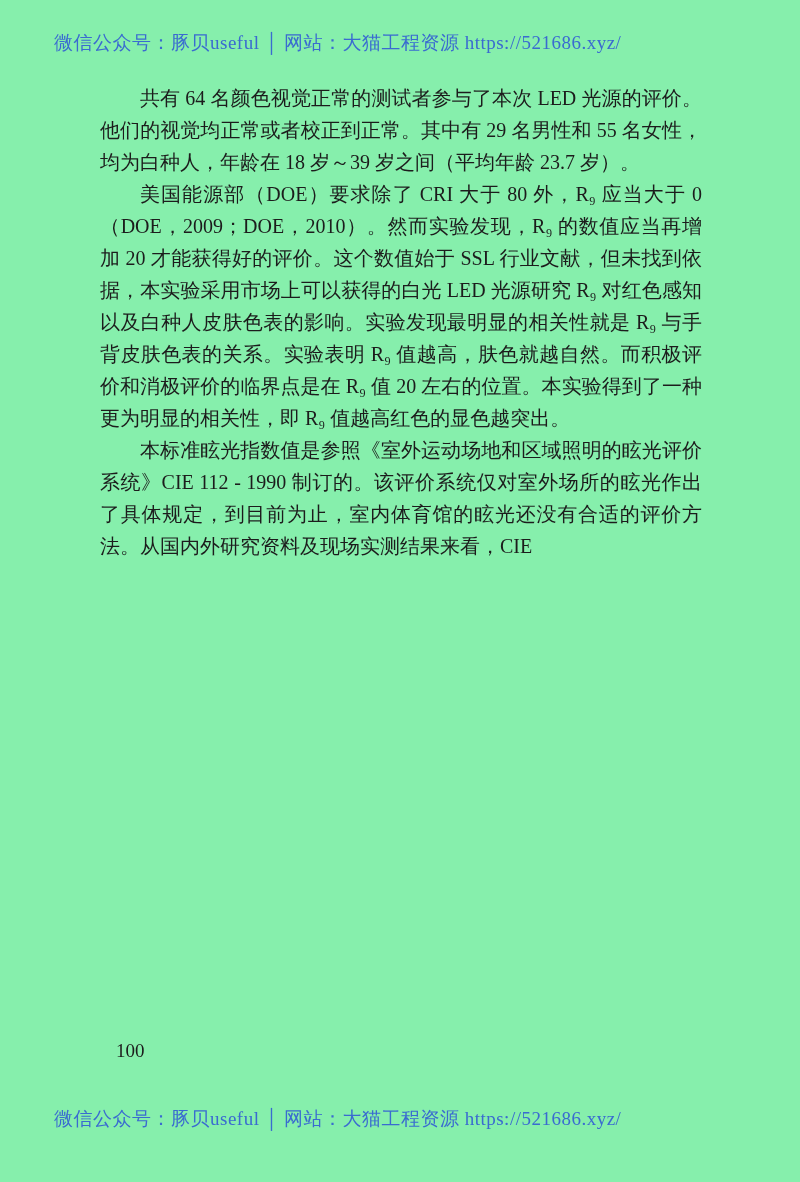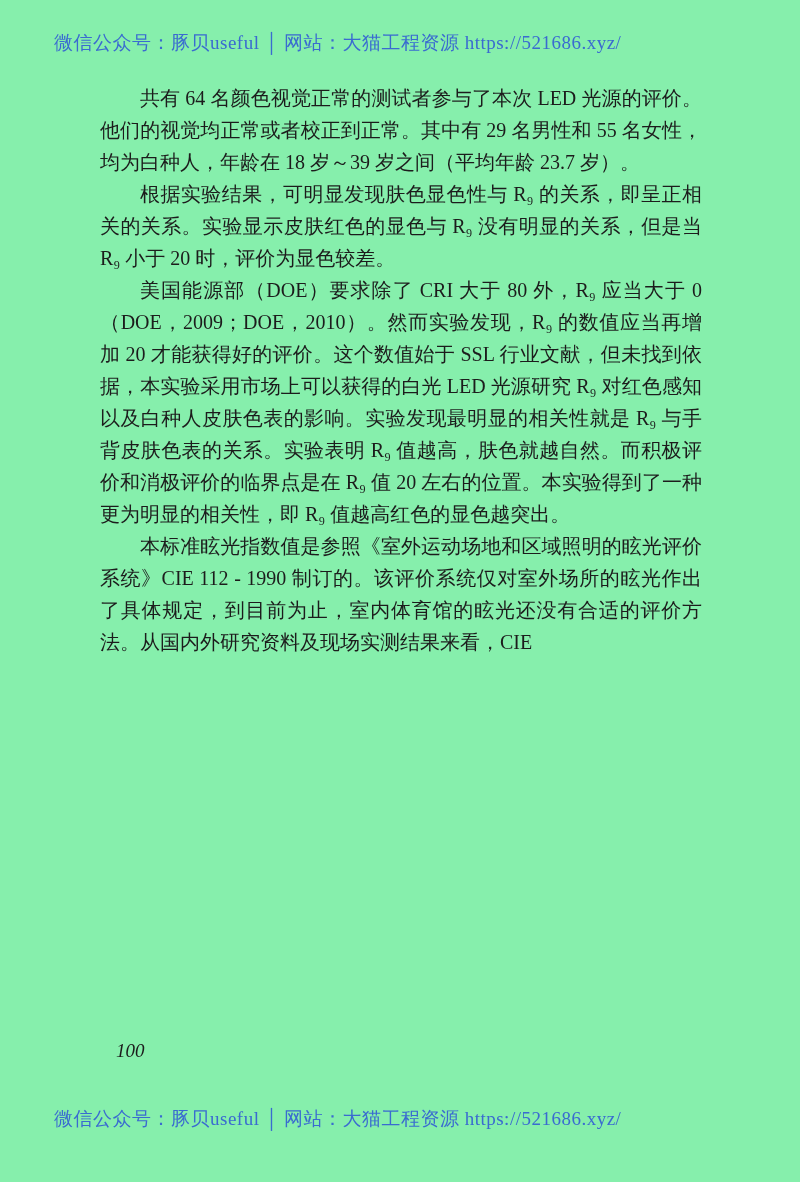--- a/index.html
+++ b/index.html
@@ -44,34 +44,32 @@
     text-indent: 2em;
   }
   .content p.heading {
     font-weight: bold;
   }
   .page-number {
     position: absolute;
     left: 116px;
     top: 1040px;
     font-size: 19px;
-    font-style: italic;
     color: #1c1c1c;
   }
 </style>
 </head>
 <body>
 
 <div class="page">
 
   <div class="watermark top">微信公众号：豚贝useful │ 网站：大猫工程资源 https://521686.xyz/</div>
 
   <div class="content">
     <p>共有 64 名颜色视觉正常的测试者参与了本次 LED 光源的评价。他们的视觉均正常或者校正到正常。其中有 29 名男性和 55 名女性，均为白种人，年龄在 18 岁～39 岁之间（平均年龄 23.7 岁）。</p>
-    <p>根据实验结果，可明显发现肤色显色性与 R₉ 的关系，即呈正相关的关系。实验显示皮肤红色的显色与 R₉ 没有明显的关系，但是当 R₉ 小于 20 时，评价为显色较差。</p>
     <p>美国能源部（DOE）要求除了 CRI 大于 80 外，R₉ 应当大于 0（DOE，2009；DOE，2010）。然而实验发现，R₉ 的数值应当再增加 20 才能获得好的评价。这个数值始于 SSL 行业文献，但未找到依据，本实验采用市场上可以获得的白光 LED 光源研究 R₉ 对红色感知以及白种人皮肤色表的影响。实验发现最明显的相关性就是 R₉ 与手背皮肤色表的关系。实验表明 R₉ 值越高，肤色就越自然。而积极评价和消极评价的临界点是在 R₉ 值 20 左右的位置。本实验得到了一种更为明显的相关性，即 R₉ 值越高红色的显色越突出。</p>
     <p>本标准眩光指数值是参照《室外运动场地和区域照明的眩光评价系统》CIE 112 - 1990 制订的。该评价系统仅对室外场所的眩光作出了具体规定，到目前为止，室内体育馆的眩光还没有合适的评价方法。从国内外研究资料及现场实测结果来看，CIE</p>
   </div>
 
   <div class="page-number">100</div>
 
   <div class="watermark bottom">微信公众号：豚贝useful │ 网站：大猫工程资源 https://521686.xyz/</div>
 
 </div>
 

